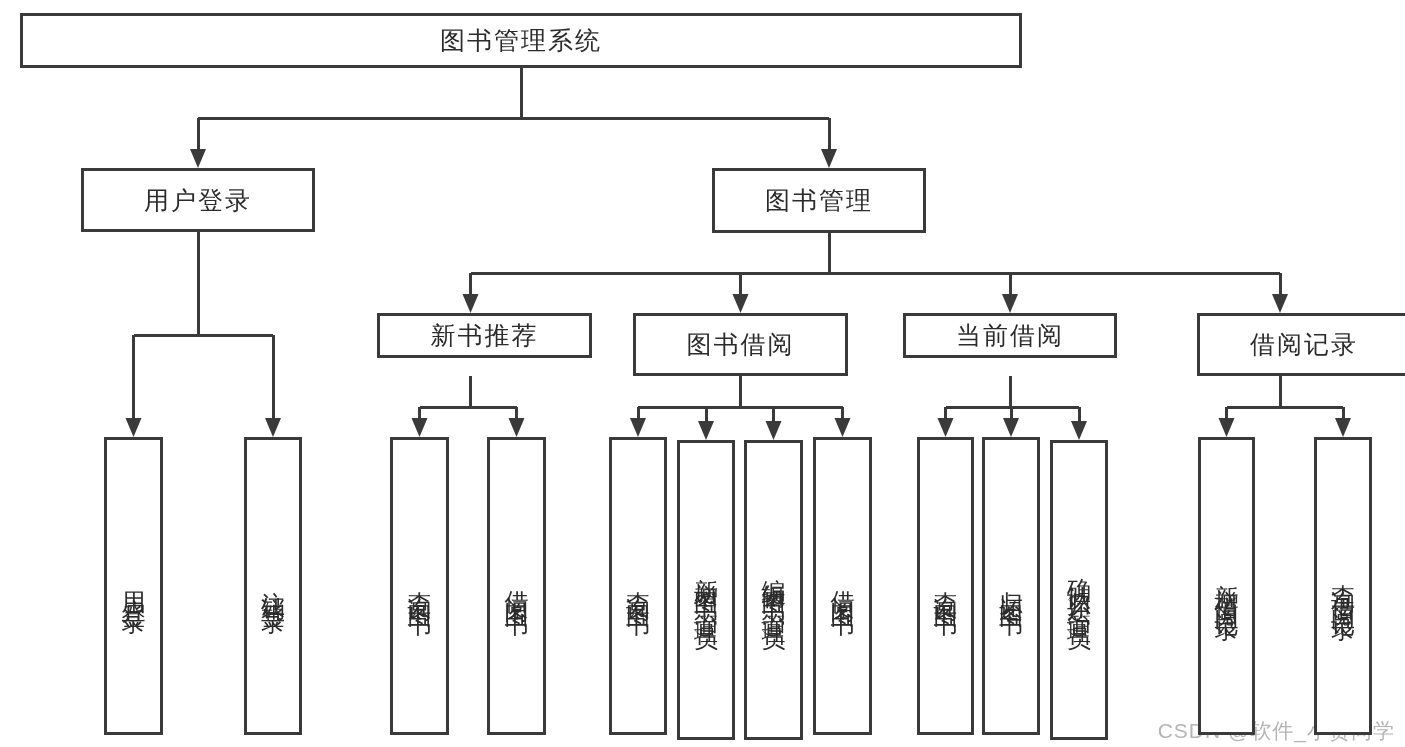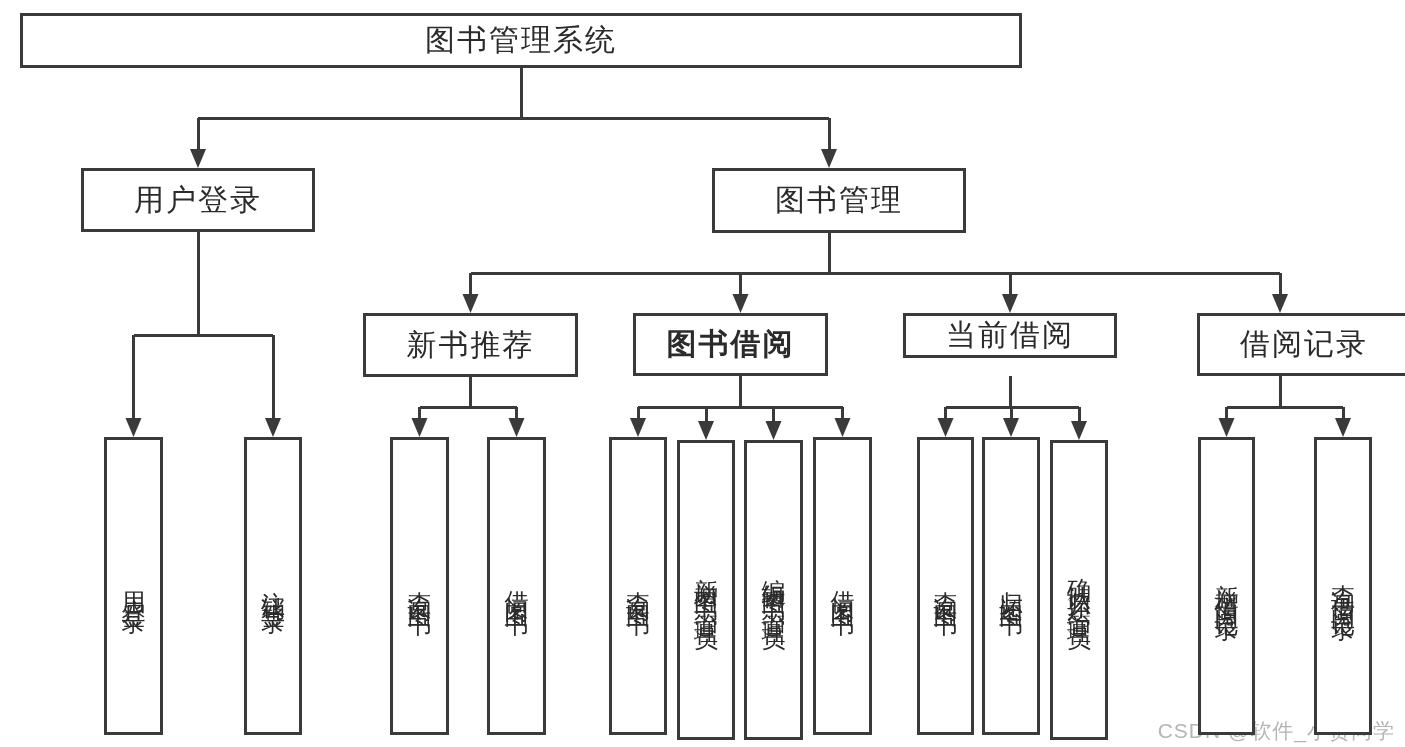--- a/index.html
+++ b/index.html
@@ -24,21 +24,21 @@
     position: absolute;
     background: #ffffff;
     border: 3px solid var(--line, #3a3a3a);
     display: flex;
     align-items: center;
     justify-content: center;
     color: var(--ink, #2b2b2b);
   }
 
   .node.horizontal .label {
-    font-size: 30px;
+    font-size: 25px;
     letter-spacing: 2px;
     white-space: nowrap;
   }
 
   .node.vertical .label {
     writing-mode: vertical-rl;
     text-orientation: mixed;
     font-size: 24px;
     letter-spacing: 7px;
     line-height: 1;
@@ -89,33 +89,33 @@
       <path d="M1280 376 L1280 407 M1226.5 407 L1343 407 M1226.5 407 L1226.5 424 M1343 407 L1343 424" stroke="#3a3a3a" stroke-width="3" fill="none" shape-rendering="crispEdges"></path>
     </svg>
 
   <div id="watermark">CSDN @软件_小贺同学</div>
 <div class="node horizontal" style="left: 20px; top: 13px; width: 1002px; height: 55px;">
       <span class="label">图书管理系统</span>
     </div>
     <div class="node horizontal" style="left: 81px; top: 168px; width: 234px; height: 64px;">
       <span class="label">用户登录</span>
     </div>
-    <div class="node horizontal" style="left: 712px; top: 168px; width: 254px; height: 65px;">
+    <div class="node horizontal" style="left: 712px; top: 168px; width: 214px; height: 65px;">
       <span class="label">图书管理</span>
     </div>
     <div class="node vertical" style="left: 104px; top: 437px; width: 59px; height: 298px;">
       <span class="label">用户登录</span>
     </div>
     <div class="node vertical" style="left: 244px; top: 437px; width: 58px; height: 298px;">
       <span class="label">注销登录</span>
     </div>
-    <div class="node horizontal" style="left: 363px; top: 313px; width: 215px; height: 64px;">
+    <div class="node horizontal" style="left: 377px; top: 313px; width: 215px; height: 45px;">
       <span class="label">新书推荐</span>
     </div>
-    <div class="node horizontal" style="left: 633px; top: 313px; width: 195px; height: 63px; font-weight: bold;">
+    <div class="node horizontal" style="left: 633px; top: 313px; width: 215px; height: 63px;">
       <span class="label">图书借阅</span>
     </div>
     <div class="node horizontal" style="left: 903px; top: 313px; width: 214px; height: 45px;">
       <span class="label">当前借阅</span>
     </div>
     <div class="node horizontal" style="left: 1173px; top: 313px; width: 214px; height: 63px; margin-left: 24px;">
       <span class="label">借阅记录</span>
     </div>
     <div class="node vertical" style="left: 390px; top: 437px; width: 59px; height: 298px;">
       <span class="label">查询图书</span>

